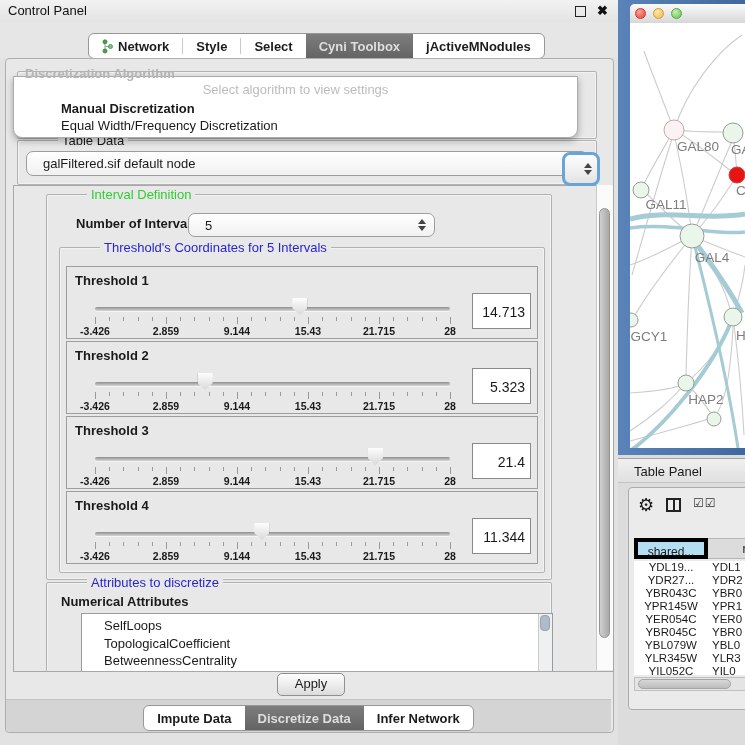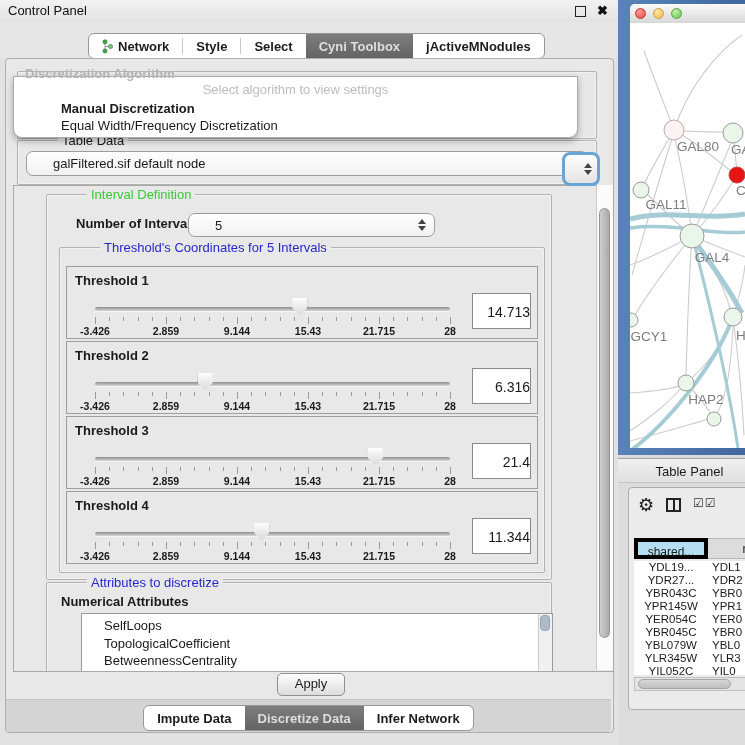--- a/index.html
+++ b/index.html
@@ -21,21 +21,21 @@
   .pill .tab.sel{background:linear-gradient(#7d7d7d,#646464);color:#dedede;}
   .pill .sep{width:1px;background:#c9c9c9;margin:4px 0;}
   
   #panel{position:absolute;left:5px;top:58px;width:607px;height:673px;background:#e8e8e8;
          border:1px solid #aeaeae;border-radius:4px;}
   .group{position:absolute;border:1px solid #b2b2b2;border-radius:2px;
          box-shadow:inset 0 0 0 1px #f2f2f2;}
   .gtitle{position:absolute;top:-8px;left:8px;background:#e8e8e8;padding:0 4px;font-size:13px;margin-left:32px;}
   .gtitle.green{color:#33cc33;} .gtitle.blue{color:#2626cf;}
   .combo{position:absolute;background:linear-gradient(#ffffff,#f1f1f1);border:1px solid #9d9d9d;
-         border-radius:7px;font-size:13px;line-height:23px;padding-left:26px;box-sizing:border-box;}
+         border-radius:7px;font-size:13px;line-height:23px;padding-left:16px;box-sizing:border-box;}
   .spin{position:absolute;right:9px;top:50%;width:7px;height:12px;transform:translateY(-50%);}
   .spin:before,.spin:after{content:"";position:absolute;left:0;border-left:4px solid transparent;
          border-right:4px solid transparent;}
   .spin:before{top:0;border-bottom:5px solid #444;}
   .spin:after{bottom:0;border-top:5px solid #444;}
   
   #alg-label{position:absolute;left:25px;top:66px;font-size:13px;font-weight:bold;color:#b5b5b5;z-index:31;}
   #combo-frag{position:absolute;left:556px;top:93px;width:32px;height:28px;border:3px solid #69a4d9;
               border-radius:8px;background:linear-gradient(#fdfdfd,#e4e4e4);z-index:19;}
   #popup{position:absolute;left:13px;top:76px;width:563px;height:60px;background:#fff;
@@ -55,21 +55,21 @@
              background:linear-gradient(#8e8e8e,#d6d6d6);box-shadow:0 1px 0 #f5f5f5;}
   .thr-handle{position:absolute;top:31px;width:15px;height:17px;
               background:linear-gradient(#fdfdfd,#d9d9d9);
               clip-path:polygon(0 0,100% 0,100% 60%,50% 100%,0 60%);
               filter:drop-shadow(0 0 1px rgba(0,0,0,.6));}
   .tick{position:absolute;width:1px;background:#9a9a9a;top:50px;}
   .tick.major{height:7px;} .tick.minor{height:4px;}
   .tick-label{position:absolute;top:58px;transform:translateX(-50%);font-size:10.5px;font-weight:bold;}
   .thr-value{position:absolute;left:405px;top:26px;width:59px;height:36px;background:#fff;
              border:1px solid #8a8a8a;font-size:14px;text-align:right;line-height:36px;
-             box-sizing:border-box;}
+             padding-right:5px;box-sizing:border-box;}
   
   #attr-list{position:absolute;background:#fff;border:1px solid #9a9a9a;overflow:hidden;}
   #attr-list .item{font-size:13px;line-height:17.5px;padding-left:22px;white-space:nowrap;}
   #attr-vscroll{position:absolute;right:0;top:0;bottom:0;width:13px;background:#eef0f2;border-left:1px solid #ccc;}
   #attr-vscroll .thumb{position:absolute;left:1px;top:1px;width:10px;height:16px;border-radius:4px;
                        background:#aebbc8;border:1px solid #97a5b2;box-sizing:border-box;}
   
   #apply-btn{position:absolute;left:271px;top:614px;width:66px;height:21px;border:1px solid #8f8f8f;
              border-radius:5px;background:linear-gradient(#fefefe,#dcdcdc);font-size:13px;
              text-align:center;line-height:20px;}
@@ -85,21 +85,21 @@
             background:linear-gradient(#fafafa,#d7d7d7);border-bottom:1px solid #aaa;}
   .light{position:absolute;top:4px;width:11px;height:11px;border-radius:50%;box-sizing:border-box;}
   #light-red{left:5px;background:radial-gradient(circle at 35% 30%,#ff9d96,#e8463c);border:1px solid #c43a33;}
   #light-yellow{left:23px;background:radial-gradient(circle at 35% 30%,#ffe9a8,#f4b44a);border:1px solid #d09a3e;}
   #light-green{left:41px;background:radial-gradient(circle at 35% 30%,#c7f0b2,#64c24e);border:1px solid #54a53f;}
   #netcanvas{position:absolute;left:0;top:19px;width:180px;height:425px;background:#fff;}
   
   #tablepanel-bg{position:absolute;left:618px;top:455px;width:127px;height:290px;background:#dcdcdc;}
   #tp-title{position:absolute;left:0;top:3px;width:127px;height:25px;
             background:linear-gradient(#f0f0f0,#e0e0e0);border-top:1px solid #a3a3a3;
-            border-bottom:1px solid #c5c5c5;font-size:13px;line-height:25px;padding-left:16px;box-sizing:border-box;text-align:center;}
+            border-bottom:1px solid #c5c5c5;font-size:13px;line-height:25px;padding-left:16px;box-sizing:border-box;}
   #tp-card{position:absolute;left:10px;top:32px;width:130px;height:221px;background:#ebebeb;
            border:1px solid #acacac;border-radius:4px;}
   #tp-gear{position:absolute;left:9px;top:6px;font-size:18px;color:#1d1d1d;}
   #tp-split{position:absolute;left:37px;top:10px;width:15px;height:14px;border:2px solid #222;box-sizing:border-box;}
   #tp-split:before{content:"";position:absolute;left:4.5px;top:0;width:2px;height:10px;background:#222;}
   #tp-checks{position:absolute;left:64px;top:8px;font-size:12px;letter-spacing:1px;color:#333;}
   .tp-hcell{position:absolute;top:50px;height:21px;font-size:12px;text-align:center;line-height:21px;box-sizing:border-box;}
   #tp-h1{left:5px;width:74px;background:#b4def2;border:4px solid #000000;}
   #tp-h2{left:79px;width:100px;background:#dcdcdc;border:1px solid #b6b6b6;border-left:none;}
   #tp-rows{position:absolute;left:5px;top:73px;width:174px;height:114px;background:#fff;overflow:hidden;}
@@ -247,21 +247,21 @@
                   <div class="tick minor" style="left: 354.6px;"></div>
                   <div class="tick minor" style="left: 368.8px;"></div>
                   <div class="tick major" style="left: 383px;"></div>
                   <span class="tick-label" style="left: 28px;">-3.426</span>
                   <span class="tick-label" style="left: 99px;">2.859</span>
                   <span class="tick-label" style="left: 170px;">9.144</span>
                   <span class="tick-label" style="left: 241px;">15.43</span>
                   <span class="tick-label" style="left: 312px;">21.715</span>
                   <span class="tick-label" style="left: 383px;">28</span>
                   <div class="thr-handle" style="left: 130.549px;"></div>
-                  <div class="thr-value">6.316</div>
+                  <div class="thr-value">5.323</div>
                 </div>
                 <div class="thr-panel" style="top: 168px;">
                   <div class="lbl">Threshold 3</div>
                   <div class="thr-track"></div>
                   <div class="tick major" style="left: 28px;"></div>
                   <div class="tick minor" style="left: 42.2px;"></div>
                   <div class="tick minor" style="left: 56.4px;"></div>
                   <div class="tick minor" style="left: 70.6px;"></div>
                   <div class="tick minor" style="left: 84.8px;"></div>
                   <div class="tick major" style="left: 99px;"></div>

